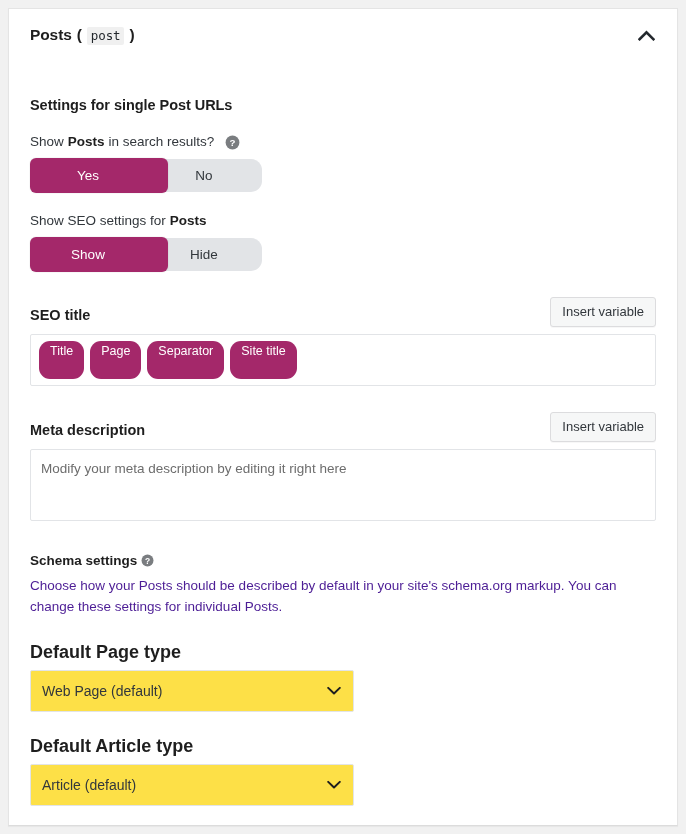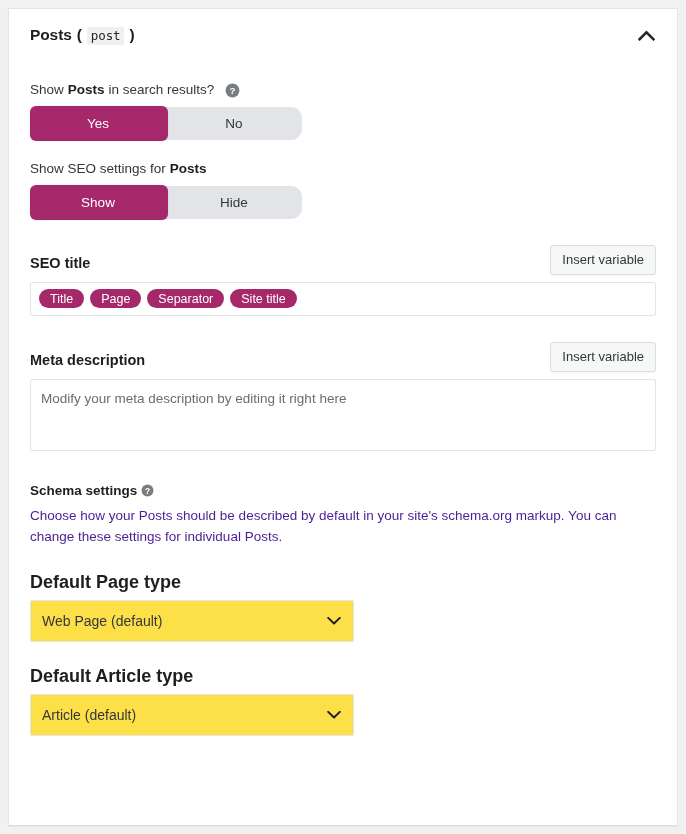--- a/index.html
+++ b/index.html
@@ -98,21 +98,21 @@
     width: 15px; height: 15px;
     margin-left: 7px;
     flex: 0 0 auto;
     cursor: pointer;
   }
   .help-icon.sm { width: 13px; height: 13px; margin-left: 4px; }
 
   
   .toggle {
     position: relative;
-    width: 272px; height: 33px;
+    width: 232px; height: 33px;
     background: #e2e4e7;
     border-radius: 11px;
     display: flex;
     margin-bottom: 4px;
     cursor: pointer;
     overflow: visible;
   }
   .toggle-opt {
     flex: 1 1 50%;
     display: flex; align-items: center; justify-content: center;
@@ -174,21 +174,21 @@
     align-items: center;
     gap: 6px;
     flex-wrap: wrap;
     cursor: text;
   }
   .tag {
     background: #a4286a;
     color: #fff;
     font-size: 12.5px;
     border-radius: 11px;
-    padding: 3px 11px 0 11px;
+    padding: 3px 11px 20px 11px;
     line-height: 1.25;
     white-space: nowrap;
     cursor: default;
   }
 
   
   .meta-area {
     margin-top: 7px;
     width: 100%;
     height: 72px;
@@ -268,20 +268,21 @@
       </div>
       <button class="collapse-btn">
         <svg class="chev-up" width="17" height="11" viewBox="0 0 17 11">
           <path d="M1.6 9.2 L8.5 2.3 L15.4 9.2" fill="none" stroke="#23282d" stroke-width="2.6" stroke-linecap="square"></path>
         </svg>
       </button>
     </div>
 
     <div class="card-body">
 
+      <div class="section-title">Settings for single Post URLs</div>
 
       
       <div class="field-label">
         <span>Show </span>
           <b>Posts</b>
           <span> in search results?</span>
         <svg class="help-icon" viewBox="0 0 20 20">
           <circle cx="10" cy="10" r="9.2" fill="#7a7d80"></circle>
           <text x="10" y="14.8" text-anchor="middle" font-family="Liberation Sans, sans-serif" font-size="13" font-weight="bold" fill="#ffffff">?</text>
         </svg>

